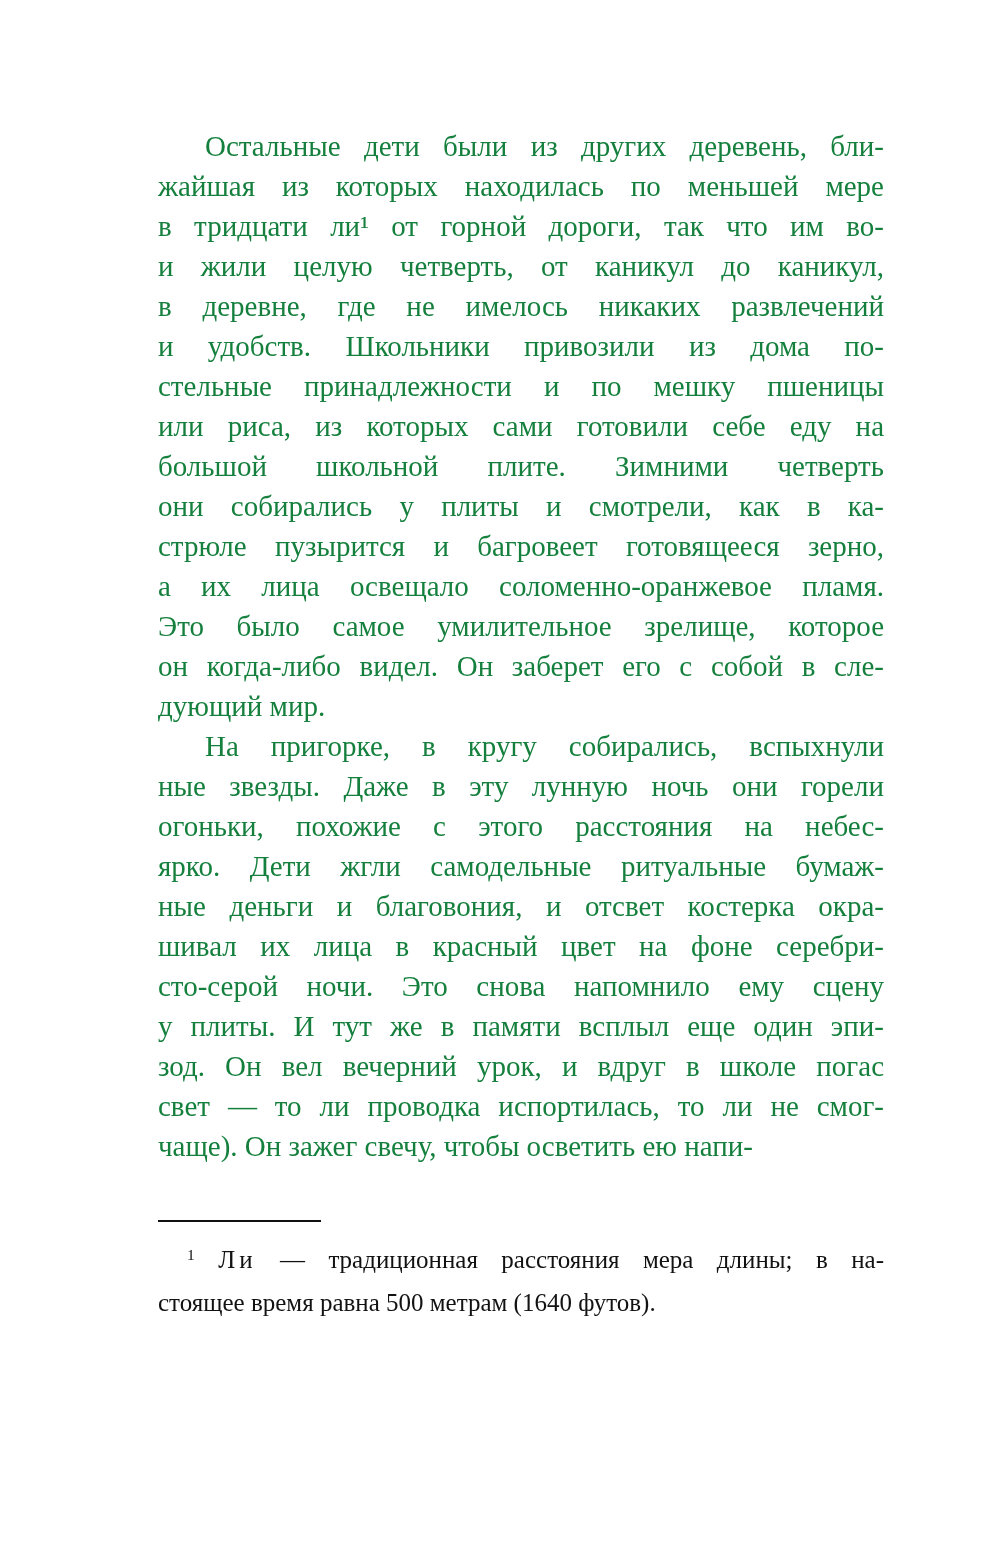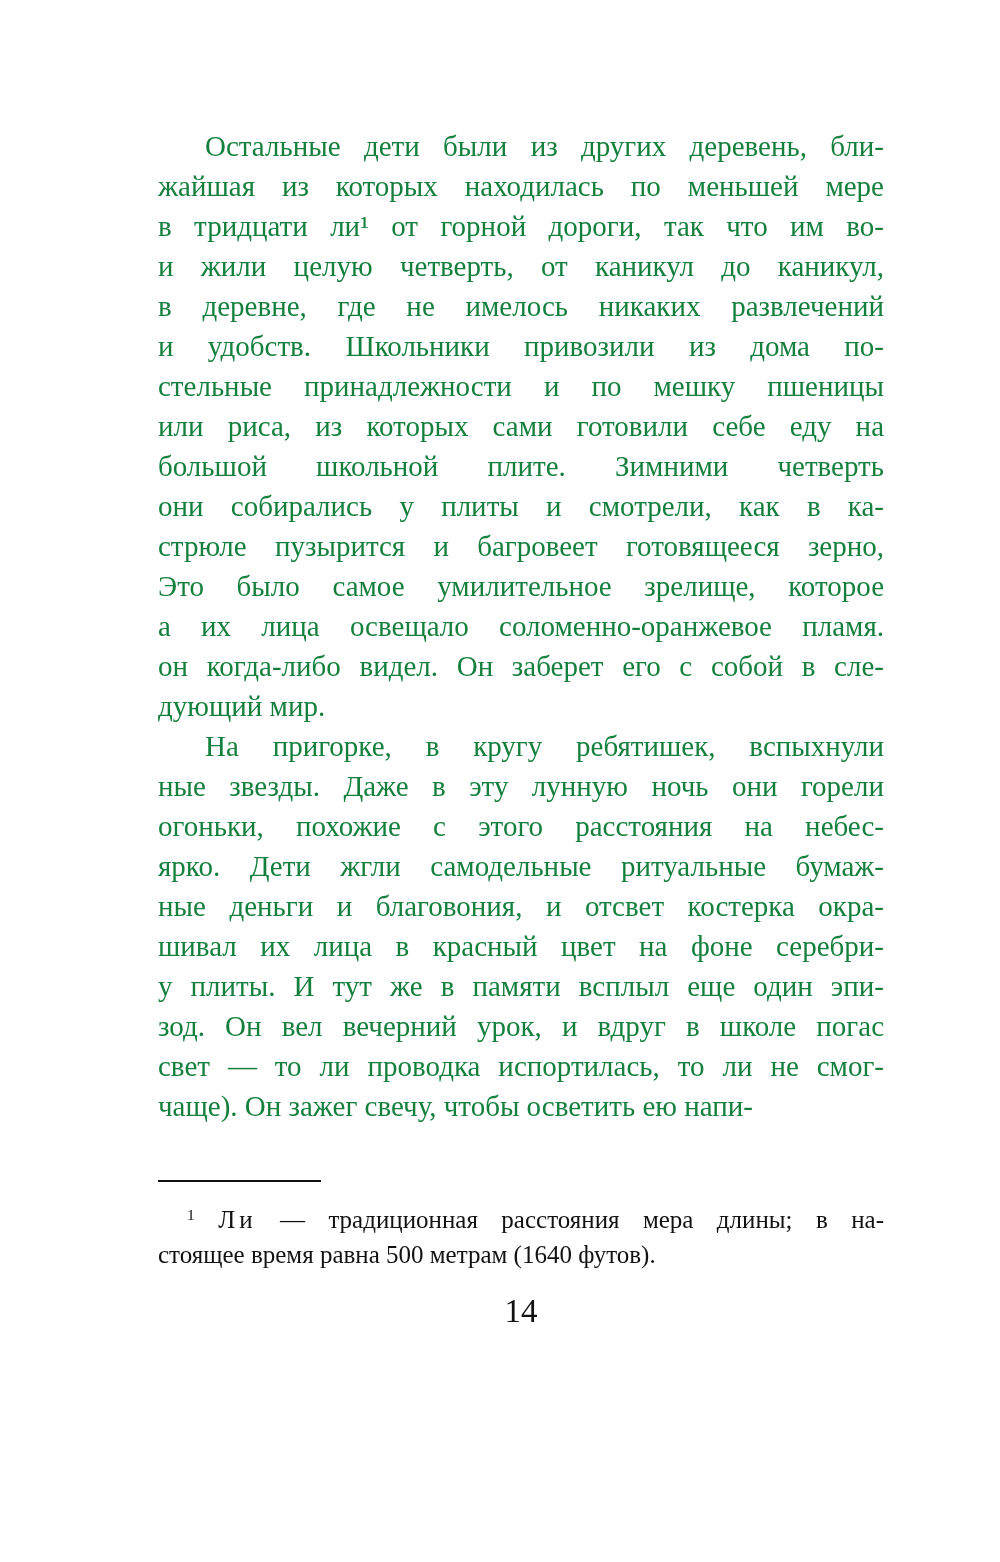--- a/index.html
+++ b/index.html
@@ -44,20 +44,21 @@
     font-size: 25px;
     line-height: 35px;
   }
   .footnote .fn-line1 {
     padding-left: 29px;
     text-align: justify;
     text-align-last: justify;
   }
   .footnote .fn-line2 {
     text-align: left;
+    margin-top: 8px;
   }
   .fn-marker {
     font-size: 0.62em;
     vertical-align: 0.5em;
   }
   .fn-term {
     letter-spacing: 4px;
   }
   .page-number {
     margin-top: 19px;
@@ -79,42 +80,42 @@
           <div class="line">жайшая из которых находилась по меньшей мере</div>
           <div class="line">в тридцати ли¹ от горной дороги, так что им во-</div>
           <div class="line">и жили целую четверть, от каникул до каникул,</div>
           <div class="line">в деревне, где не имелось никаких развлечений</div>
           <div class="line">и удобств. Школьники привозили из дома по-</div>
           <div class="line">стельные принадлежности и по мешку пшеницы</div>
           <div class="line">или риса, из которых сами готовили себе еду на</div>
           <div class="line">большой школьной плите. Зимними четверть</div>
           <div class="line">они собирались у плиты и смотрели, как в ка-</div>
           <div class="line">стрюле пузырится и багровеет готовящееся зерно,</div>
+          <div class="line">а их лица освещало соломенно-оранжевое пламя.</div>
           <div class="line">Это было самое умилительное зрелище, которое</div>
-          <div class="line">а их лица освещало соломенно-оранжевое пламя.</div>
           <div class="line">он когда-либо видел. Он заберет его с собой в сле-</div>
           <div class="line last">дующий мир.</div>
         </div>
         <div class="para">
-          <div class="line first">На пригорке, в кругу ребятишек, вспыхнули</div>
+          <div class="line first">На пригорке, в кругу собирались, вспыхнули</div>
           <div class="line">ные звезды. Даже в эту лунную ночь они горели</div>
           <div class="line">огоньки, похожие с этого расстояния на небес-</div>
           <div class="line">ярко. Дети жгли самодельные ритуальные бумаж-</div>
           <div class="line">ные деньги и благовония, и отсвет костерка окра-</div>
           <div class="line">шивал их лица в красный цвет на фоне серебри-</div>
+          <div class="line">сто-серой ночи. Это снова напомнило ему сцену</div>
           <div class="line">у плиты. И тут же в памяти всплыл еще один эпи-</div>
           <div class="line">зод. Он вел вечерний урок, и вдруг в школе погас</div>
           <div class="line">свет — то ли проводка испортилась, то ли не смог-</div>
           <div class="line last">чаще). Он зажег свечу, чтобы осветить ею напи-</div>
         </div>
       </div>
 
     <div class="footnote-rule"></div>
 
     <div class="footnote">
       <div class="fn-line1"><span class="fn-marker">1</span> <span class="fn-term">Ли</span><span> — традиционная расстояния мера длины; в на-</span></div>
       <div class="fn-line2">стоящее время равна 500 метрам (1640 футов).</div>
     </div>
 
-    <div class="page-number">14</div>
 
   </div>
 </div>
 
 </body></html>

